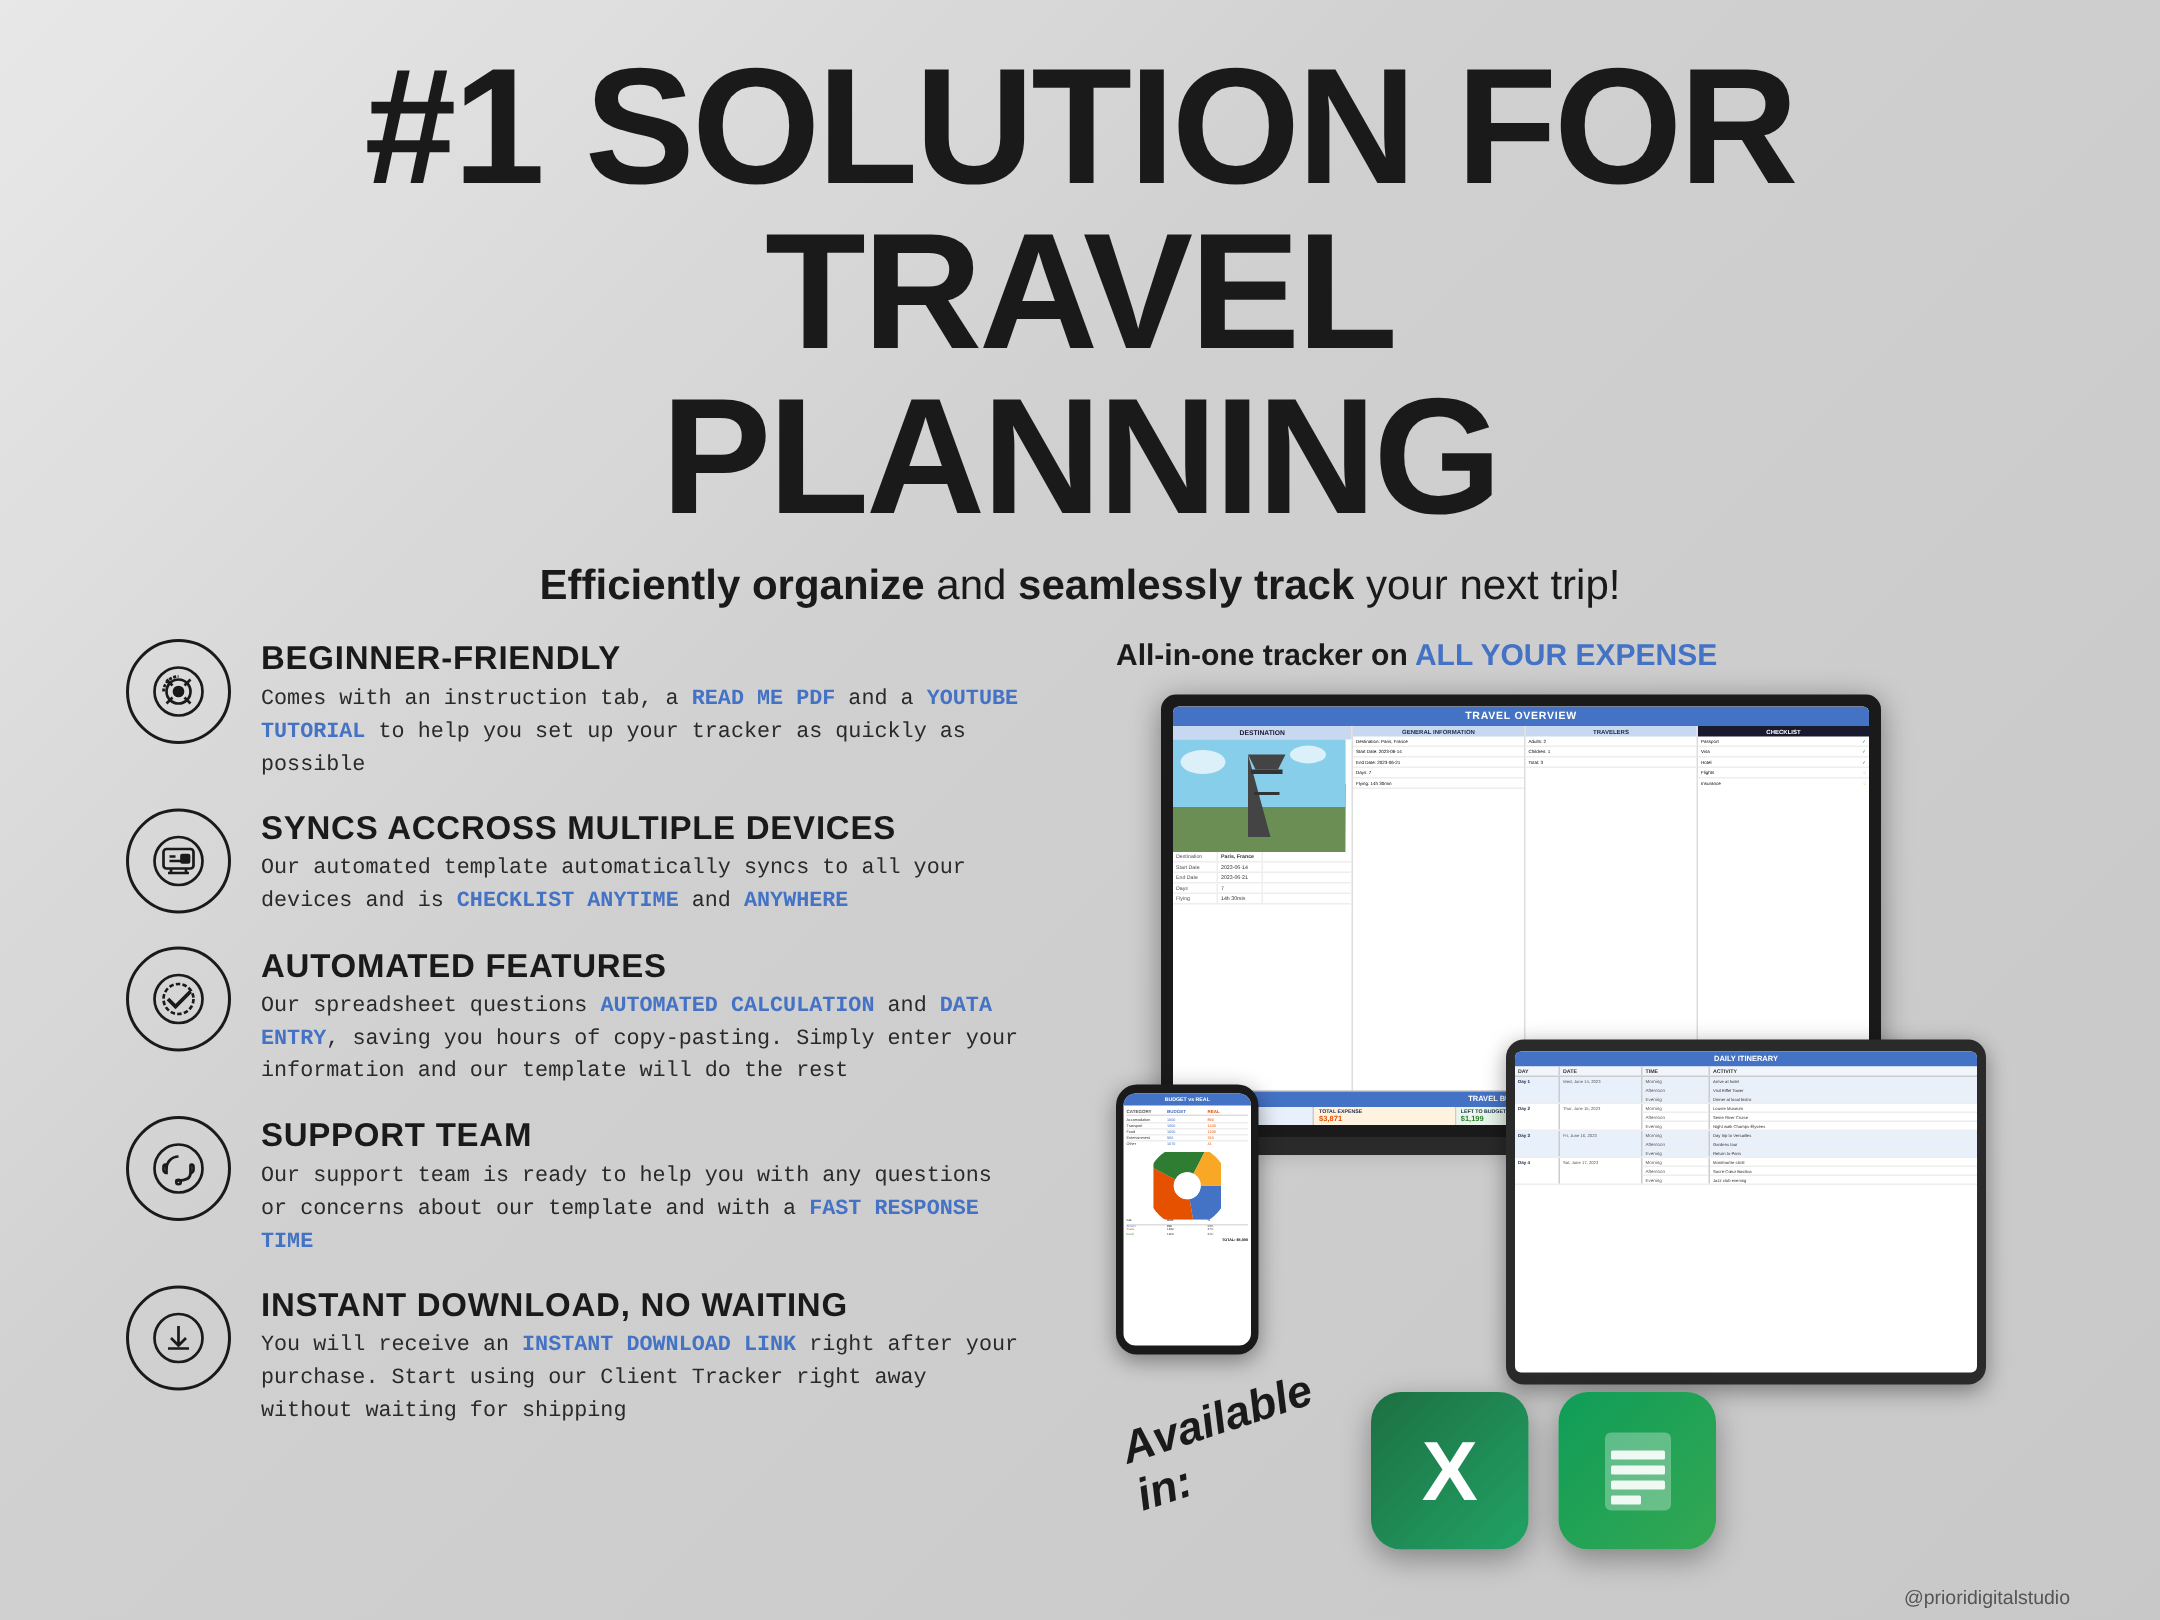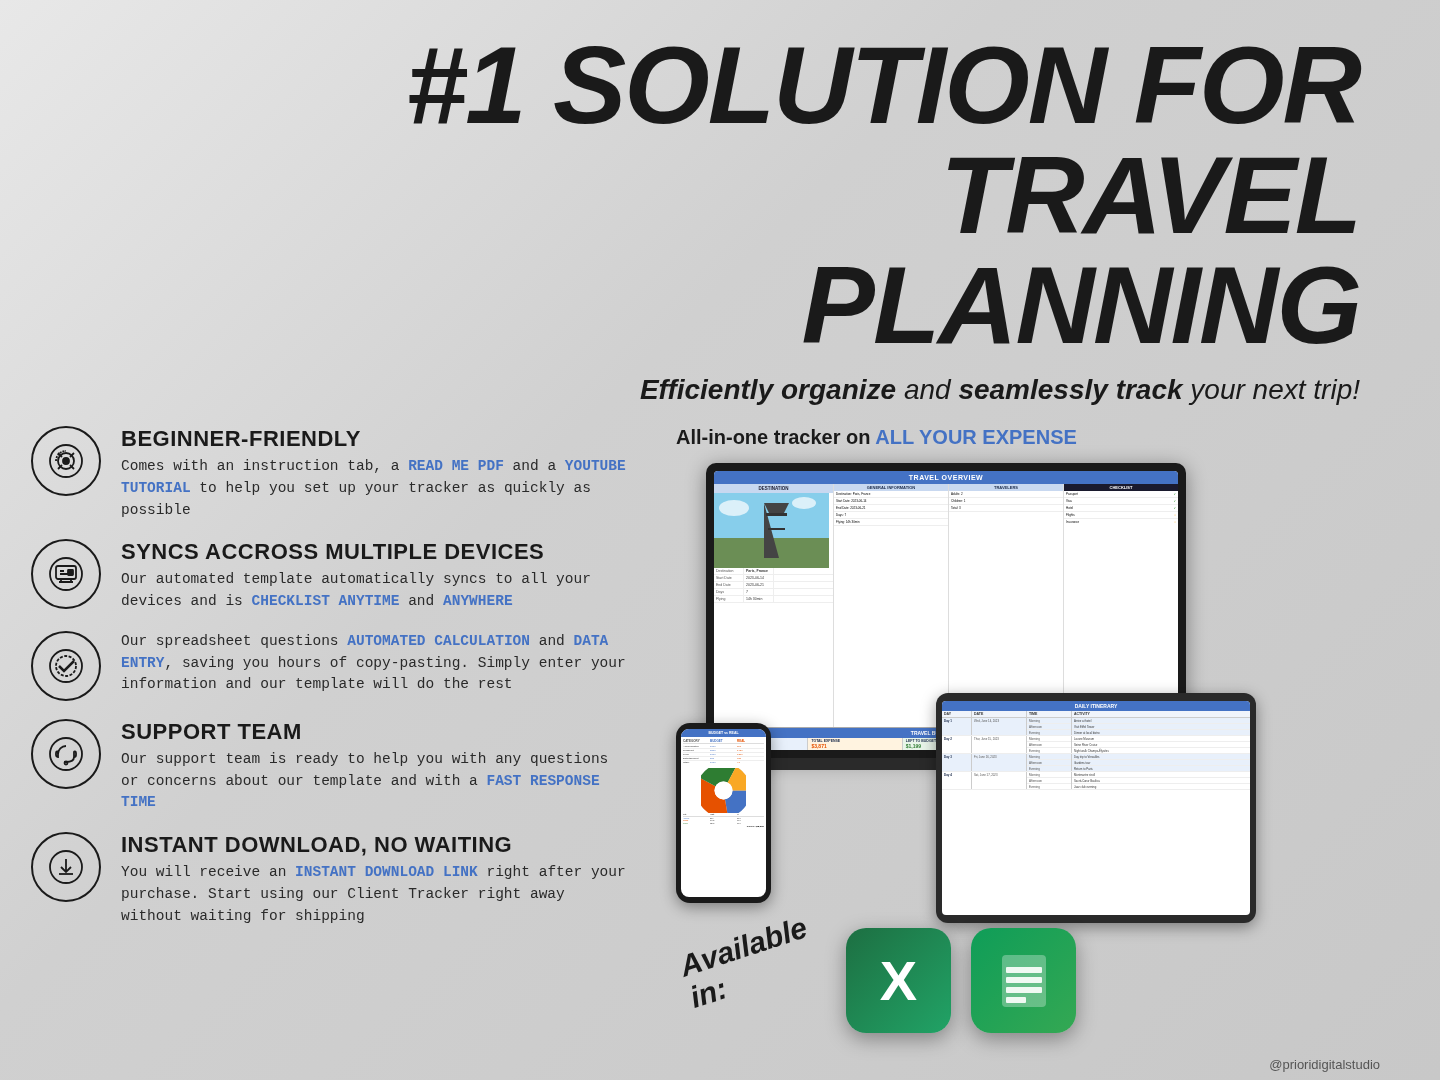--- a/index.html
+++ b/index.html
@@ -16,23 +16,22 @@
     .page-wrapper {
       width: 1440px;
       height: 1080px;
       position: relative;
       display: flex;
       flex-direction: column;
     }
 
     
     .header {
-      text-align: right;
+      text-align: center;
       padding: 30px 80px 10px;
-      font-style: italic;
     }
 
     .main-title {
       font-size: 110px;
       font-weight: 900;
       color: #1a1a1a;
       line-height: 1.0;
       letter-spacing: -2px;
     }
 
@@ -44,22 +43,22 @@
     }
 
     .subtitle strong {
       font-weight: 900;
     }
 
     
     .content-area {
       display: flex;
       flex: 1;
-      padding: 10px 60px 10px 31px;
-      gap: 25px;
+      padding: 10px 60px 10px 84px;
+      gap: 40px;
     }
 
     
     .features-column {
       flex: 0 0 600px;
       display: flex;
       flex-direction: column;
       gap: 18px;
     }
 
@@ -334,20 +333,21 @@
 
       <div class="feature-item">
         <div class="feature-icon">
           <svg class="icon-svg" viewBox="0 0 36 36" fill="none" stroke="#1a1a1a" stroke-width="1.8">
             <circle cx="18" cy="18" r="16"></circle>
             <path d="M11 18 L16 23 L26 13" stroke-width="2.5"></path>
             <circle cx="18" cy="18" r="10" stroke-dasharray="3 1.5"></circle>
           </svg>
         </div>
         <div class="feature-text">
+          <div class="feature-title">AUTOMATED FEATURES</div>
           <div class="feature-desc">
             <span>Our spreadsheet questions </span><span class="highlight-blue">AUTOMATED CALCULATION</span><span> and </span><span class="highlight-blue">DATA ENTRY</span><span>, saving you hours of copy-pasting. Simply enter your information and our template will do the rest</span>
           </div>
         </div>
       </div>
 
       <div class="feature-item">
         <div class="feature-icon">
           <svg class="icon-svg" viewBox="0 0 36 36" fill="none" stroke="#1a1a1a" stroke-width="1.8">
             <circle cx="18" cy="18" r="16"></circle>

